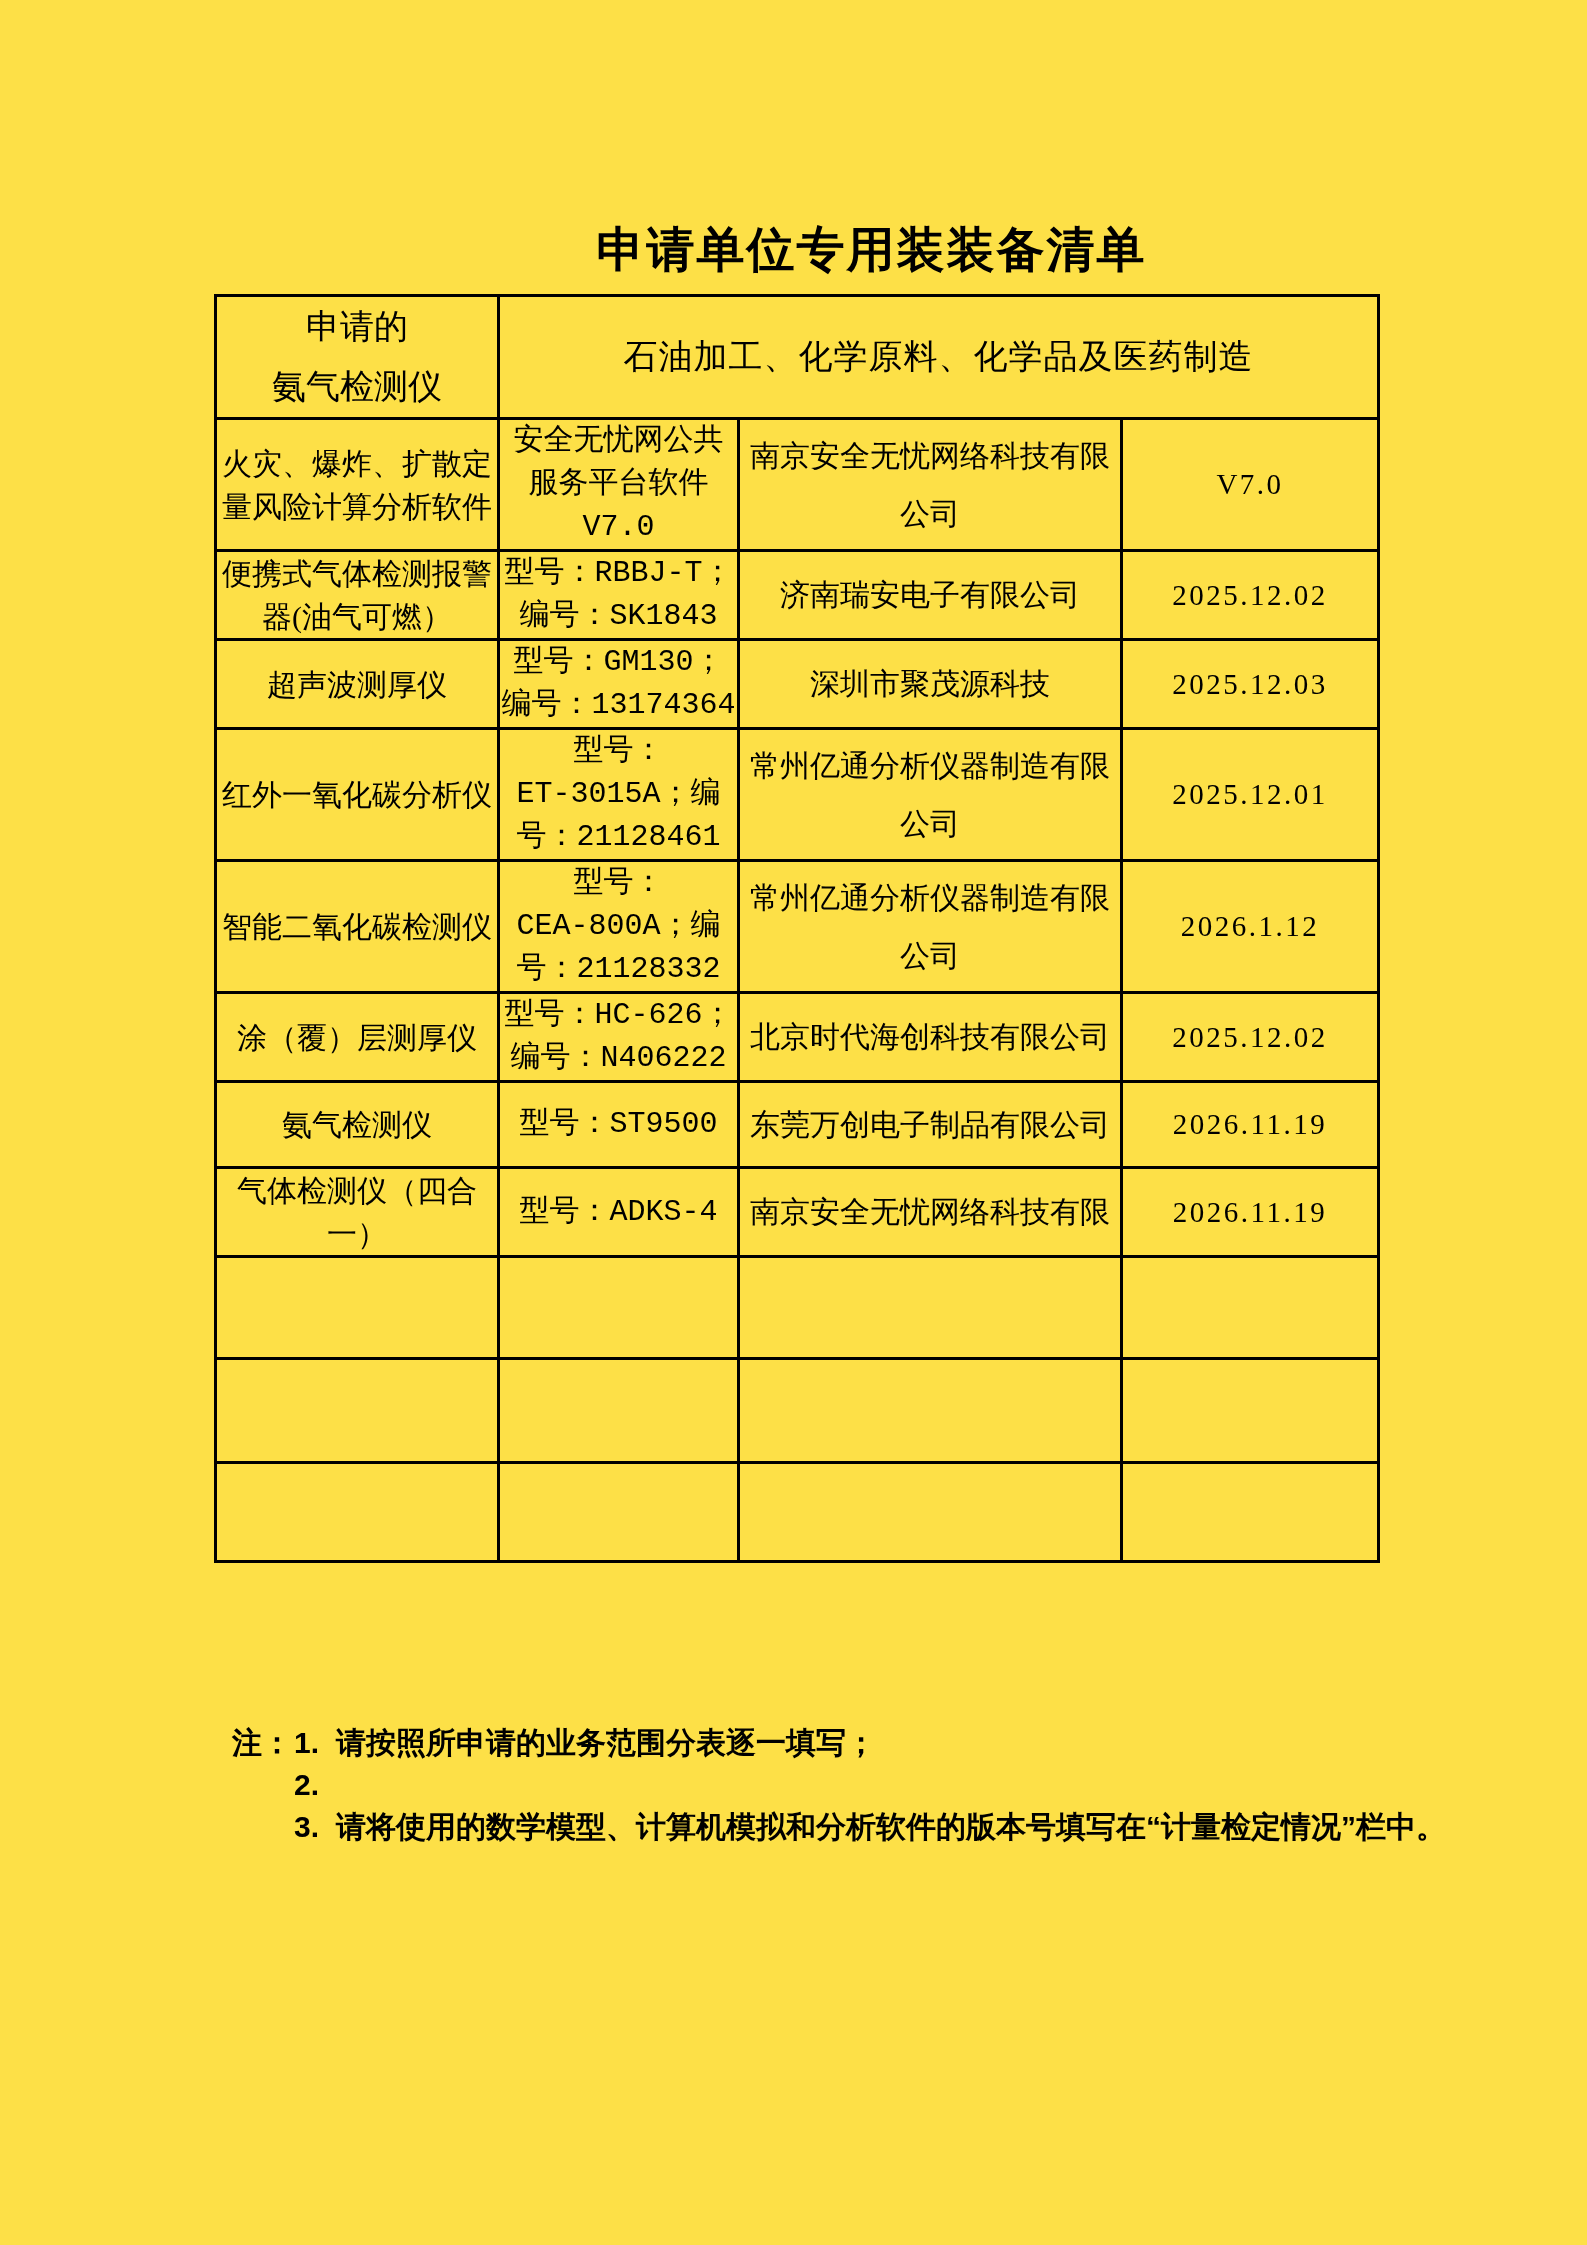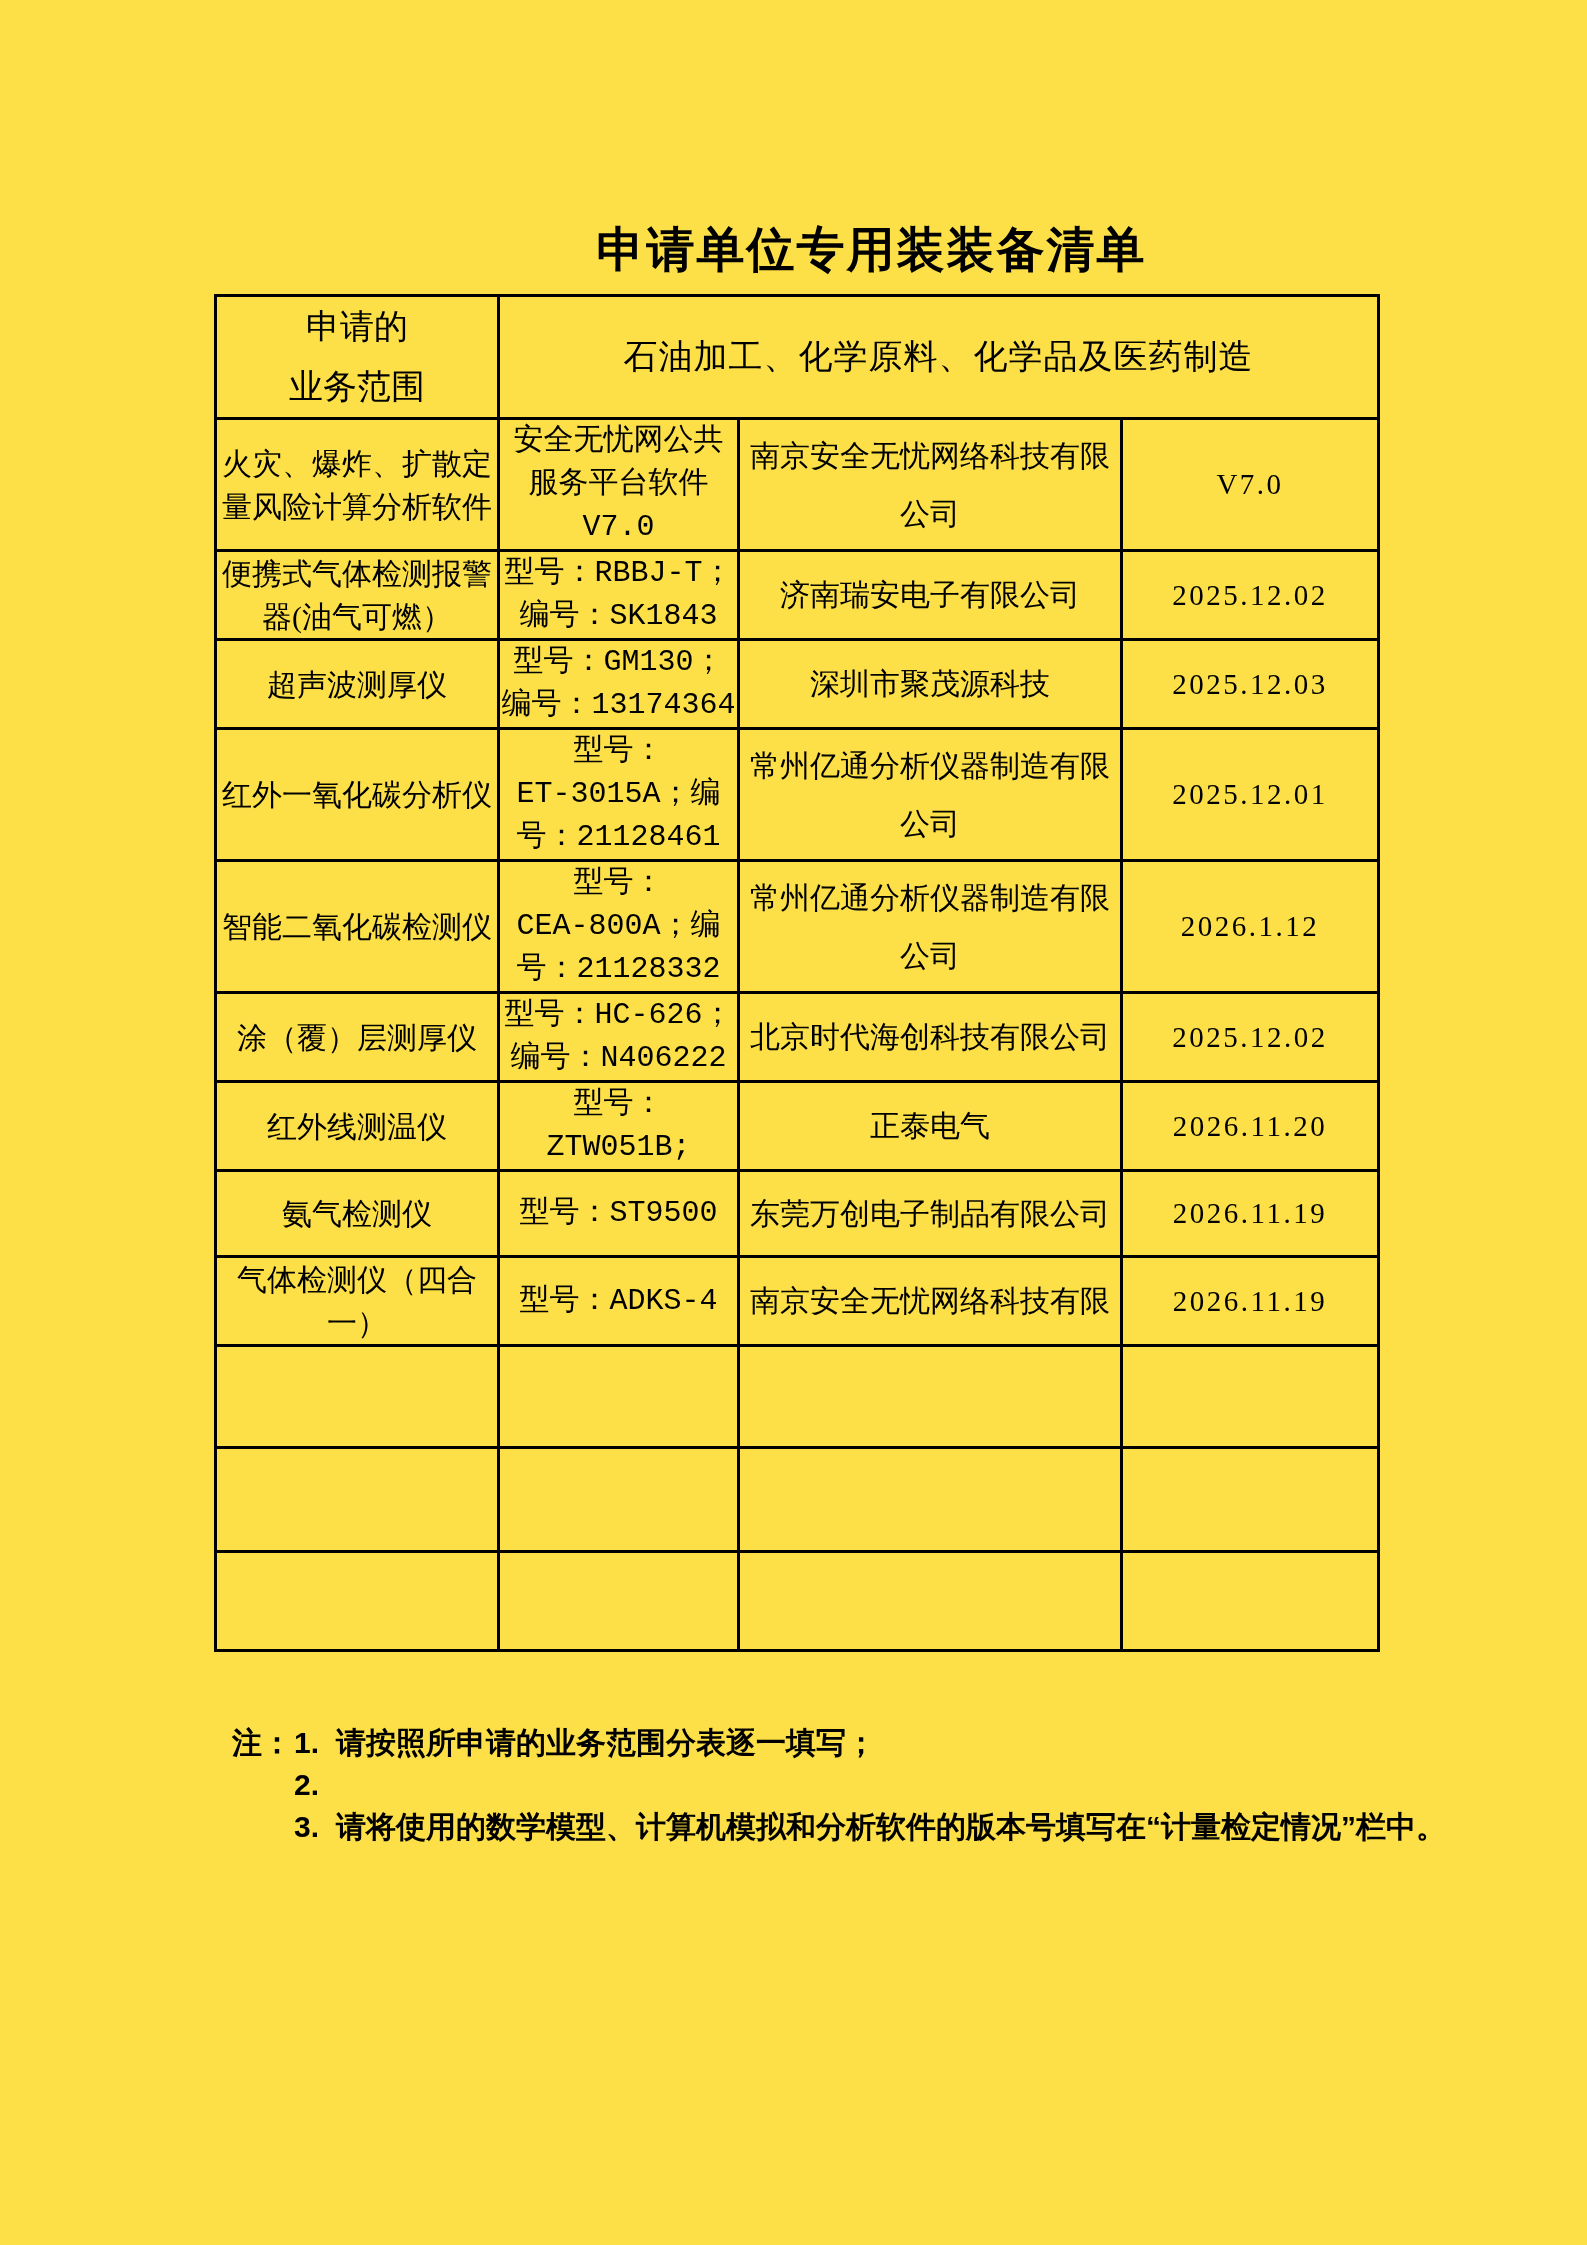--- a/index.html
+++ b/index.html
@@ -76,21 +76,21 @@
   <table class="equip">
     <colgroup>
       <col style="width:283px">
         <col style="width:240px">
         <col style="width:383px">
         <col style="width:257px">
     </colgroup>
     <tbody>
         <tr style="height:116px">
       <td class="scope-label">申请的
-业务范围</td>
+氨气检测仪</td>
       <td class="scope-value" colspan="3">石油加工、化学原料、化学品及医药制造</td>
     </tr>
     <tr style="height:132px">
       <td class="c-name">火灾、爆炸、扩散定
 量风险计算分析软件</td>
       <td class="c-spec">安全无忧网公共
 服务平台软件
 V7.0</td>
       <td class="c-maker">南京安全无忧网络科技有限
 公司</td>
@@ -128,27 +128,20 @@
       <td class="c-maker">常州亿通分析仪器制造有限
 公司</td>
       <td class="c-check">2026.1.12</td>
     </tr>
     <tr style="height:86px">
       <td class="c-name">涂（覆）层测厚仪</td>
       <td class="c-spec">型号：HC-626；
 编号：N406222</td>
       <td class="c-maker">北京时代海创科技有限公司</td>
       <td class="c-check">2025.12.02</td>
-    </tr>
-    <tr style="height:87px">
-      <td class="c-name">红外线测温仪</td>
-      <td class="c-spec">型号：
-ZTW051B;</td>
-      <td class="c-maker">正泰电气</td>
-      <td class="c-check">2026.11.20</td>
     </tr>
     <tr style="height:86px">
       <td class="c-name">氨气检测仪</td>
       <td class="c-spec">型号：ST9500</td>
       <td class="c-maker">东莞万创电子制品有限公司</td>
       <td class="c-check">2026.11.19</td>
     </tr>
     <tr style="height:86px">
       <td class="c-name">气体检测仪（四合一）</td>
       <td class="c-spec">型号：ADKS-4</td>

